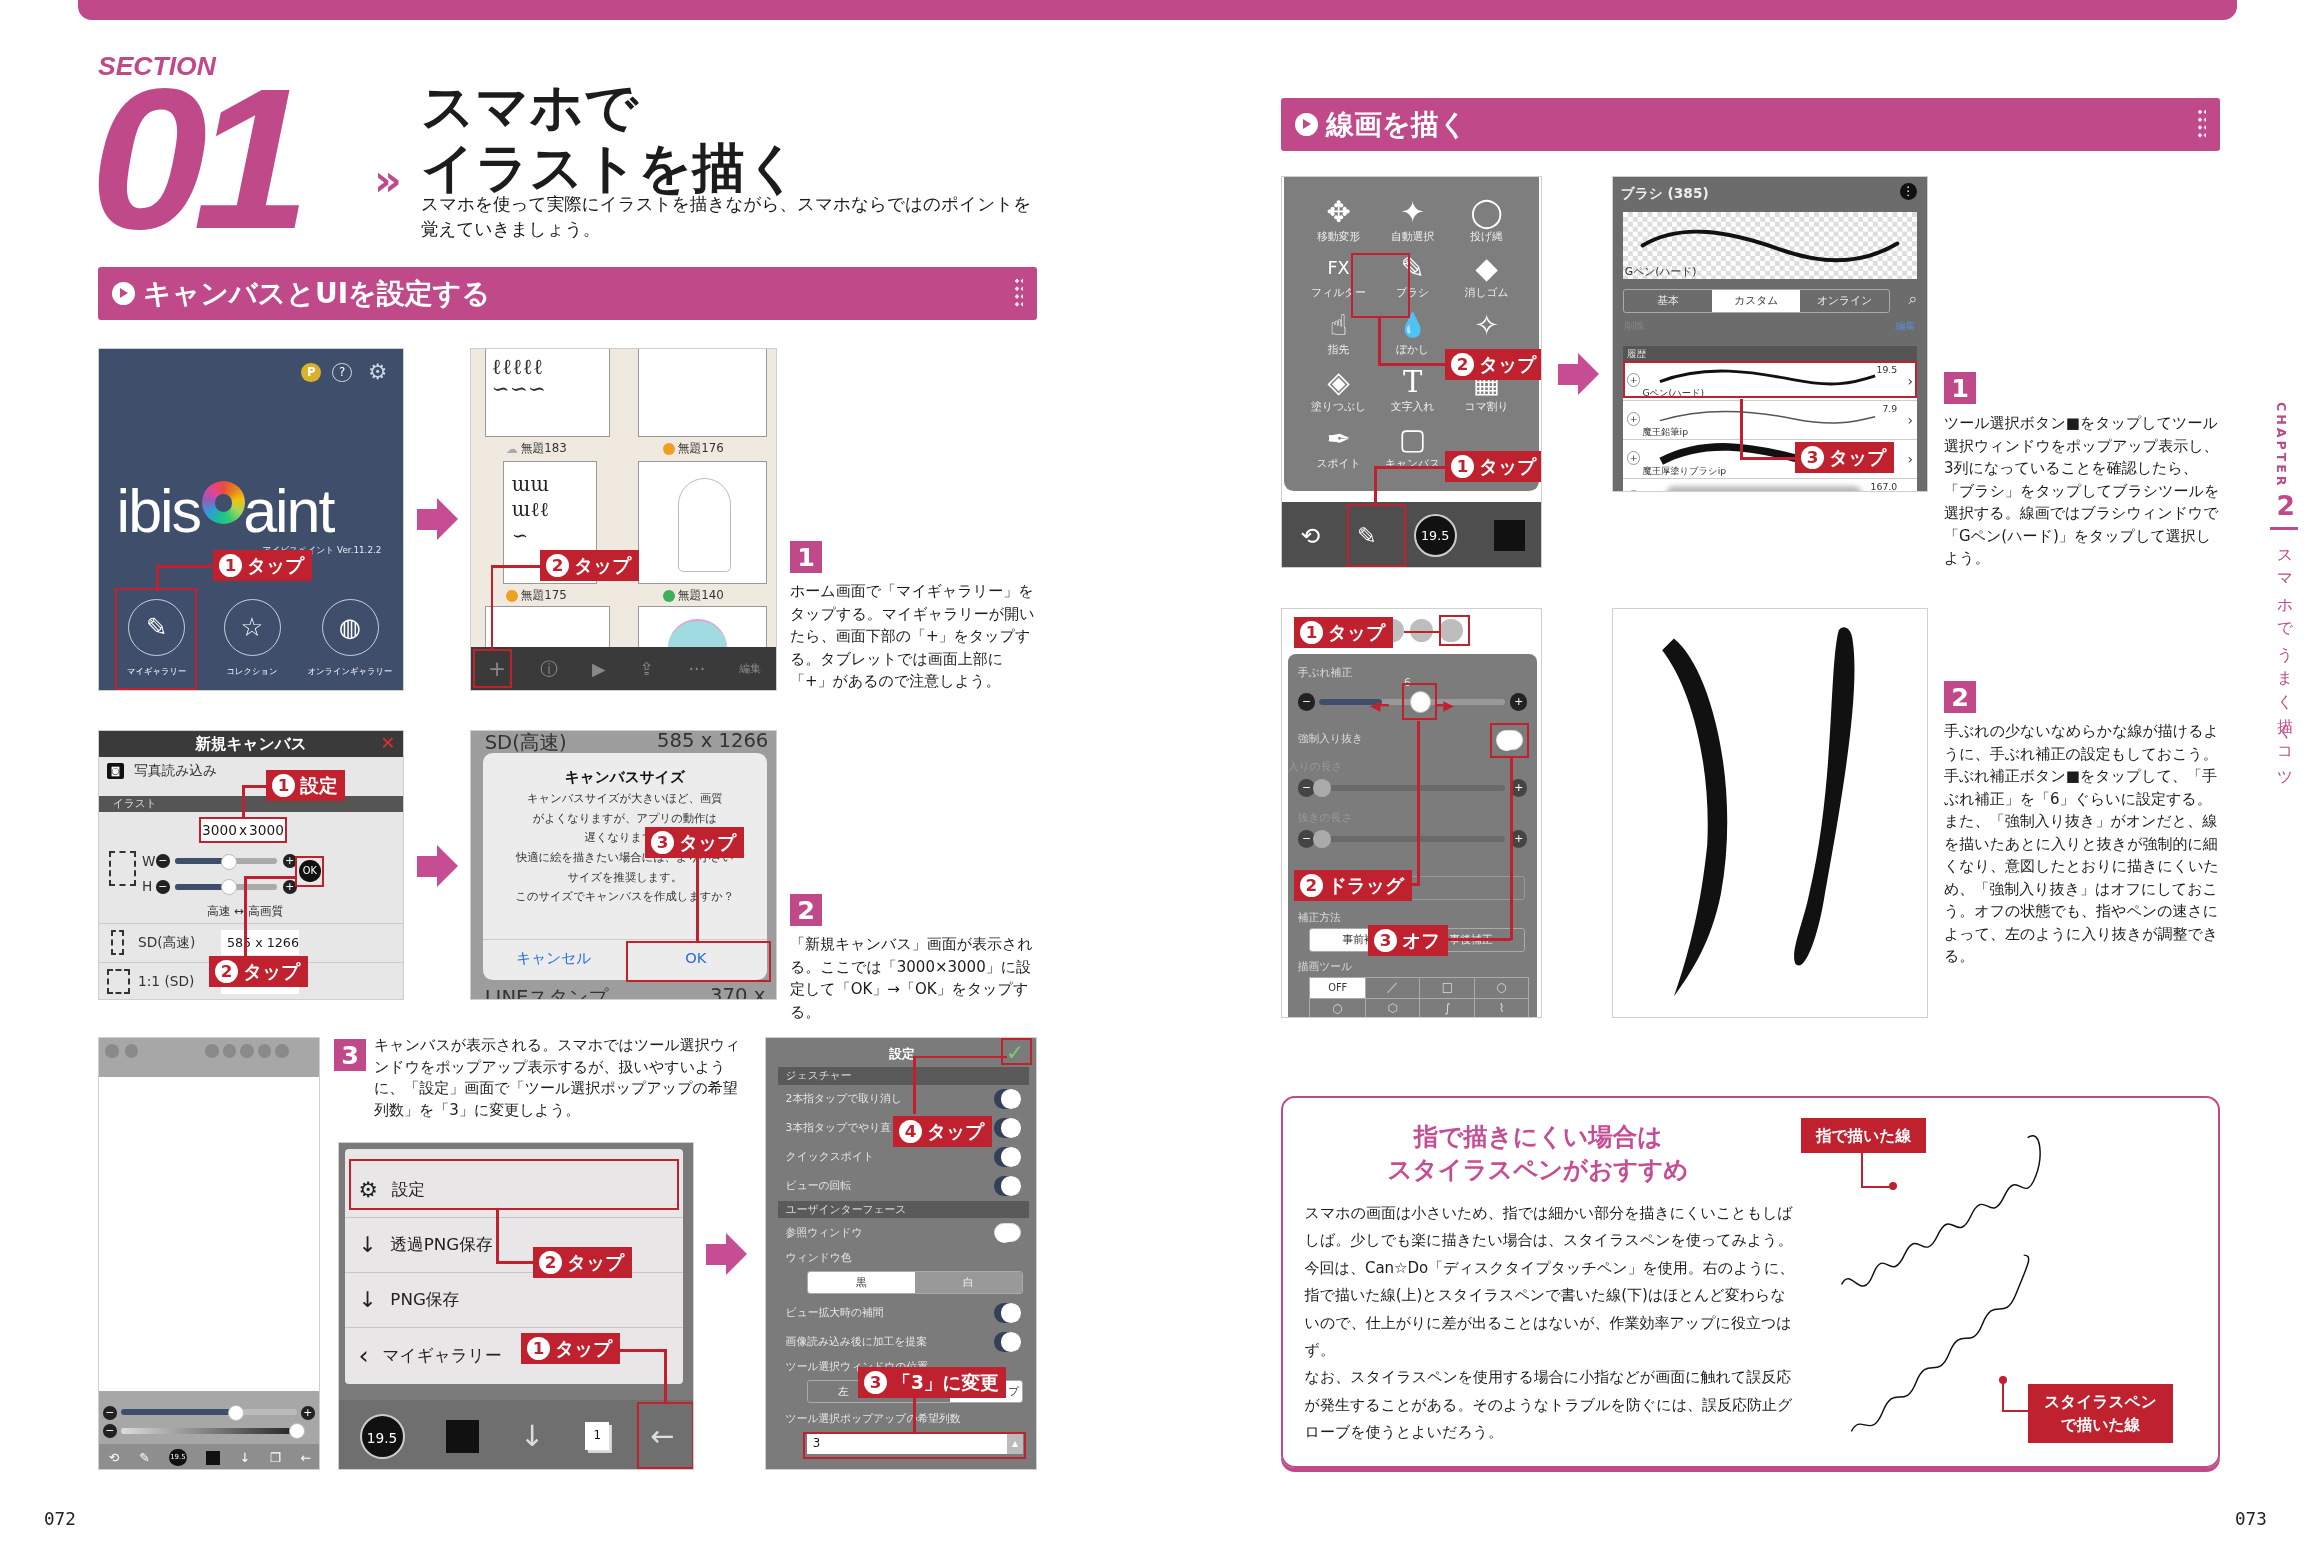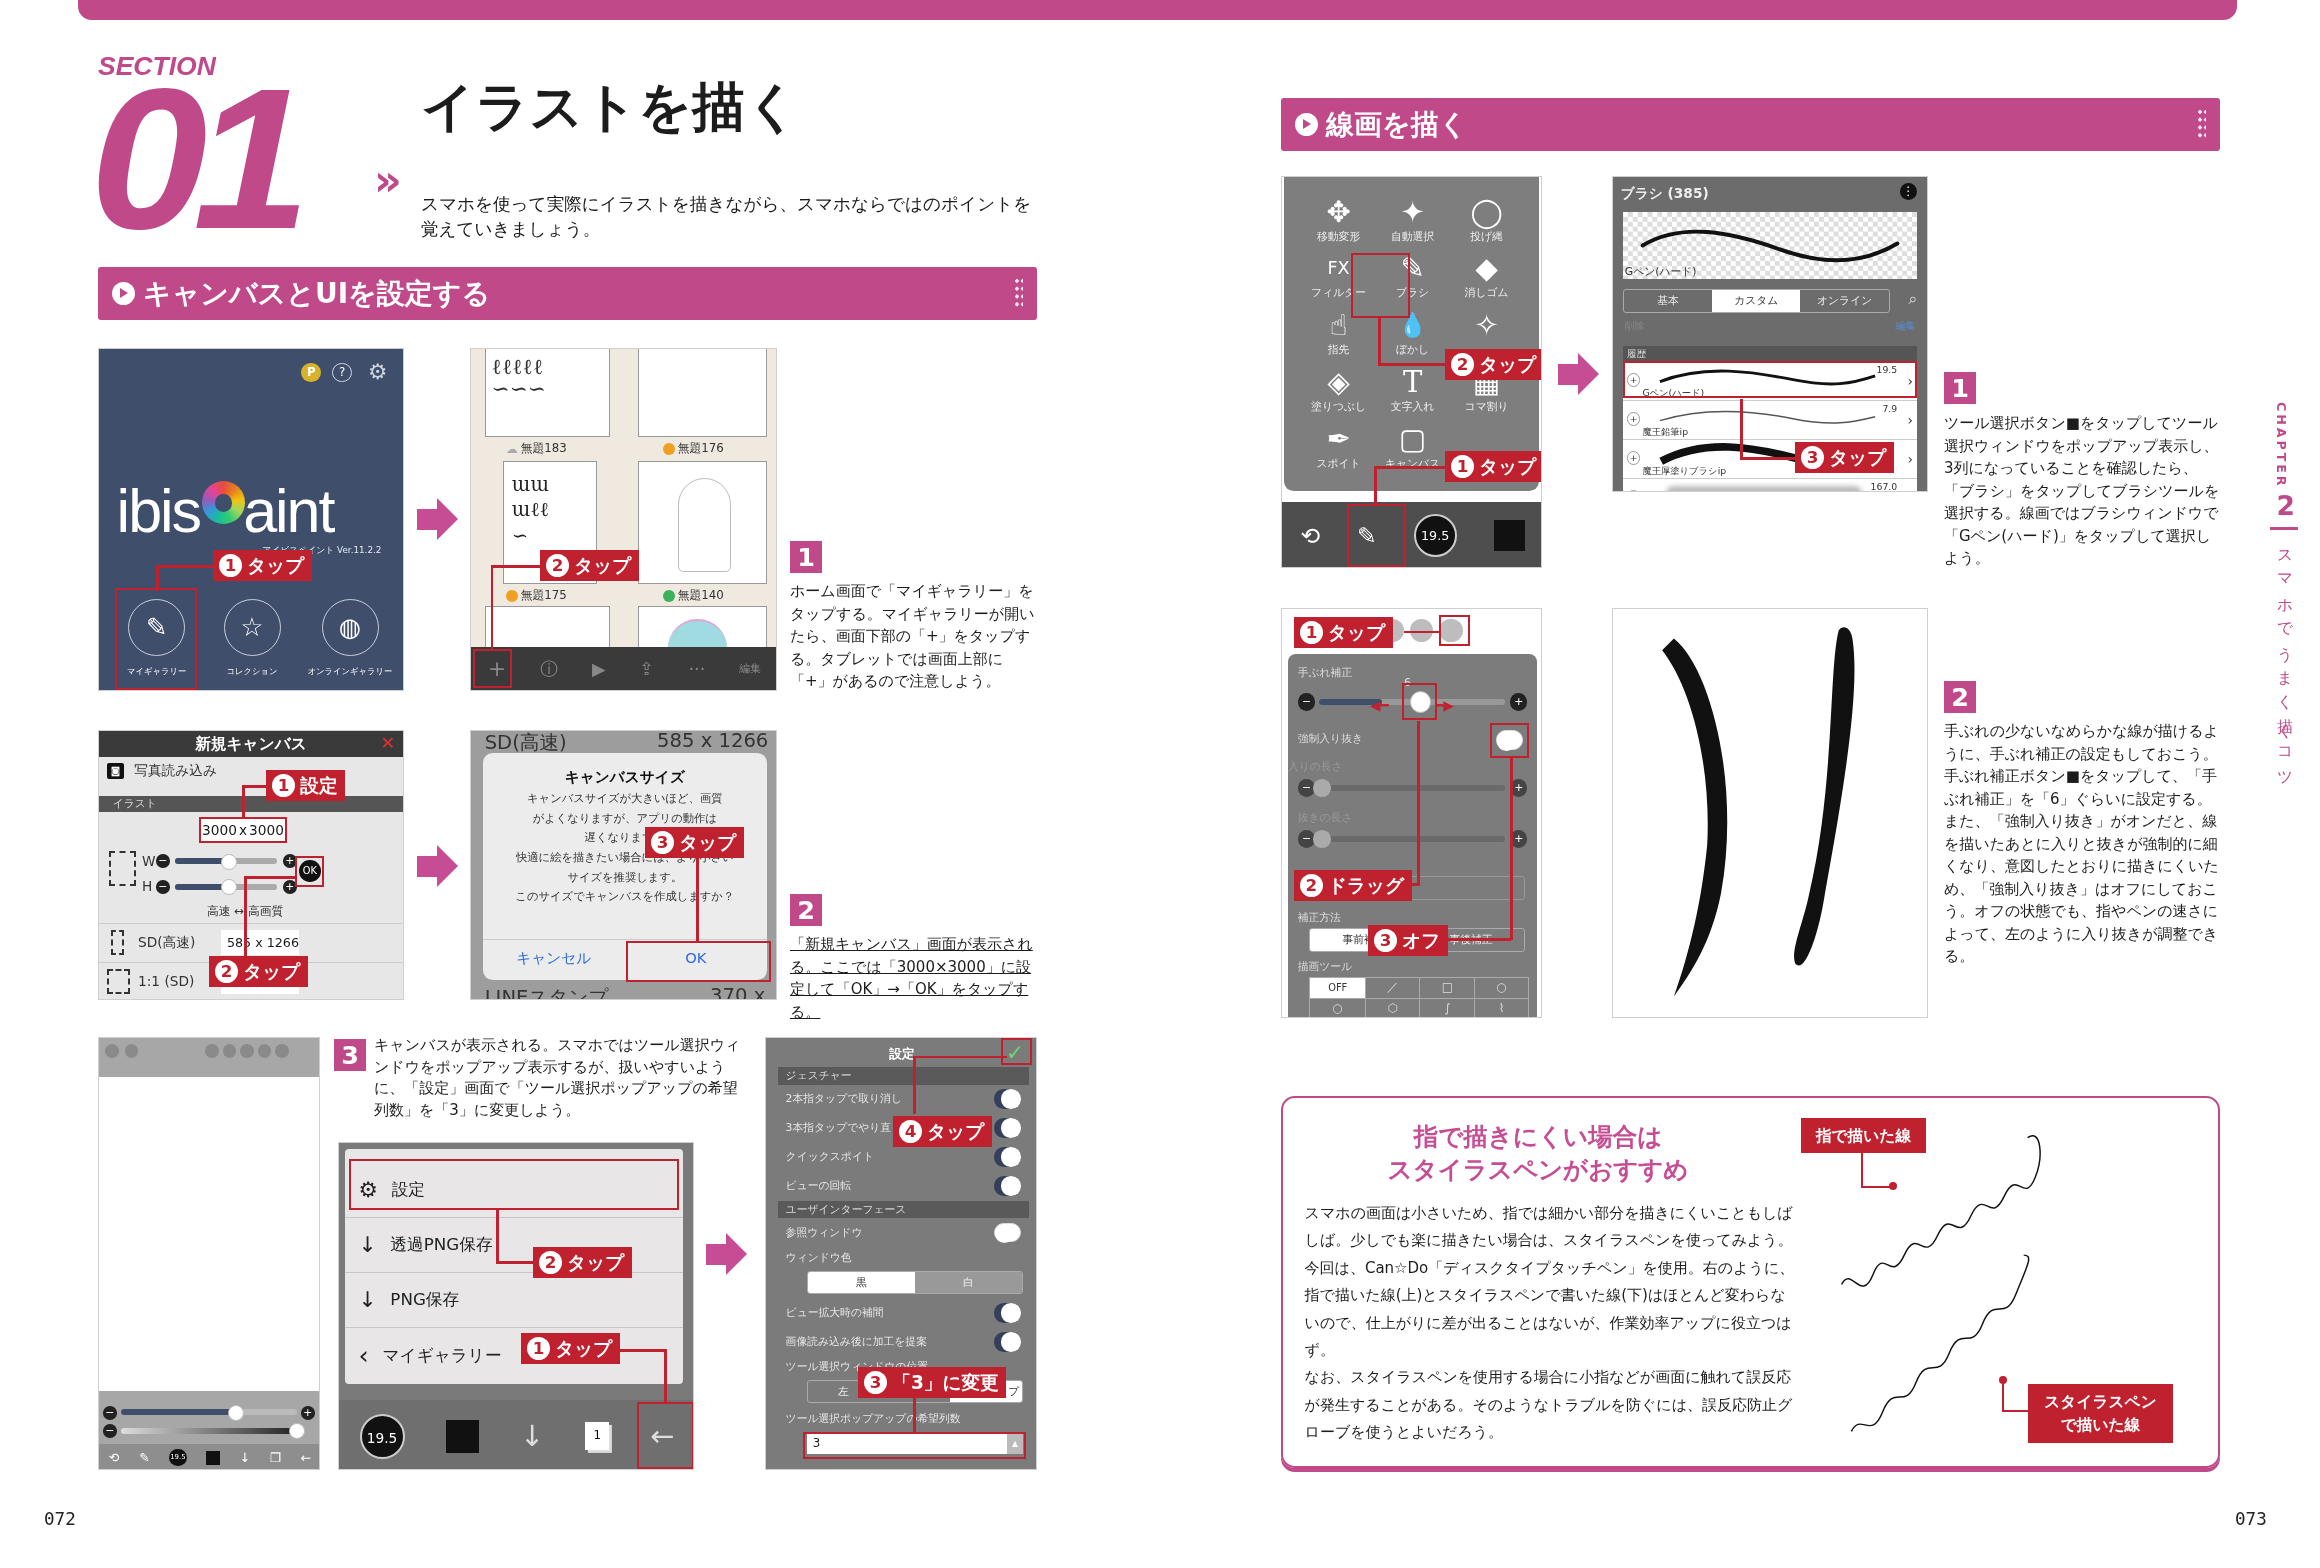--- a/index.html
+++ b/index.html
@@ -115,20 +115,21 @@
 </style>
 </head>
 <body>
 
 <div class="abs topbar"></div>
 
 <div class="abs section-label">SECTION</div>
 <div class="abs section-num">01</div>
 <div class="abs chev">»</div>
 <div class="abs main-title">
+  <div>スマホで</div>
   <div>イラストを描く</div>
 </div>
 <div class="abs main-sub">スマホを使って実際にイラストを描きながら、スマホならではのポイントを覚えていきましょう。</div>
 
 <div class="abs secbar" style="left:98px;top:267px;width:939px;">
   <span class="play"></span>
   <span>キャンバスとUIを設定する</span>
   <span class="dots"></span>
 </div>
 
@@ -302,21 +303,21 @@
   </div>
   <div class="abs redbox" style="left:155px;top:210px;width:145px;height:41px;"></div>
   <div class="abs redline" style="left:225px;top:118px;width:2.9px;height:94px;"></div>
   <div class="abs callout" style="left:174px;top:96px;">
     <span class="cnum">3</span>
     <span>タップ</span>
   </div>
 </div>
 
 <div class="abs stepnum" style="left:790px;top:894px;">2</div>
-<div class="abs steptext" style="left:790px;top:933px;width:253px;text-decoration:underline;">「新規キャンバス」画面が表示される。ここでは「3000×3000」に設定して「OK」→「OK」をタップする。</div>
+<div class="abs steptext" style="left:790px;top:933px;width:253px;">「新規キャンバス」画面が表示される。ここでは「3000×3000」に設定して「OK」→「OK」をタップする。</div>
 
 <div class="abs shot cv" style="left:98px;top:1037px;width:222px;height:433px;">
   <div class="abs" style="left:5.9px;top:5.9px;width:13.7px;height:13.7px;border-radius:50%;background:#8a8a8a;"></div>
   <div class="abs" style="left:25.5px;top:5.9px;width:13.7px;height:13.7px;border-radius:50%;background:#8a8a8a;"></div>
   <div class="abs" style="left:106px;top:5.9px;display:flex;gap:3.9px;">
     <span style="width:13.7px;height:13.7px;border-radius:50%;background:#8a8a8a;"></span>
     <span style="width:13.7px;height:13.7px;border-radius:50%;background:#8a8a8a;"></span>
     <span style="width:13.7px;height:13.7px;border-radius:50%;background:#8a8a8a;"></span>
     <span style="width:13.7px;height:13.7px;border-radius:50%;background:#8a8a8a;"></span>
     <span style="width:13.7px;height:13.7px;border-radius:50%;background:#8a8a8a;"></span>

